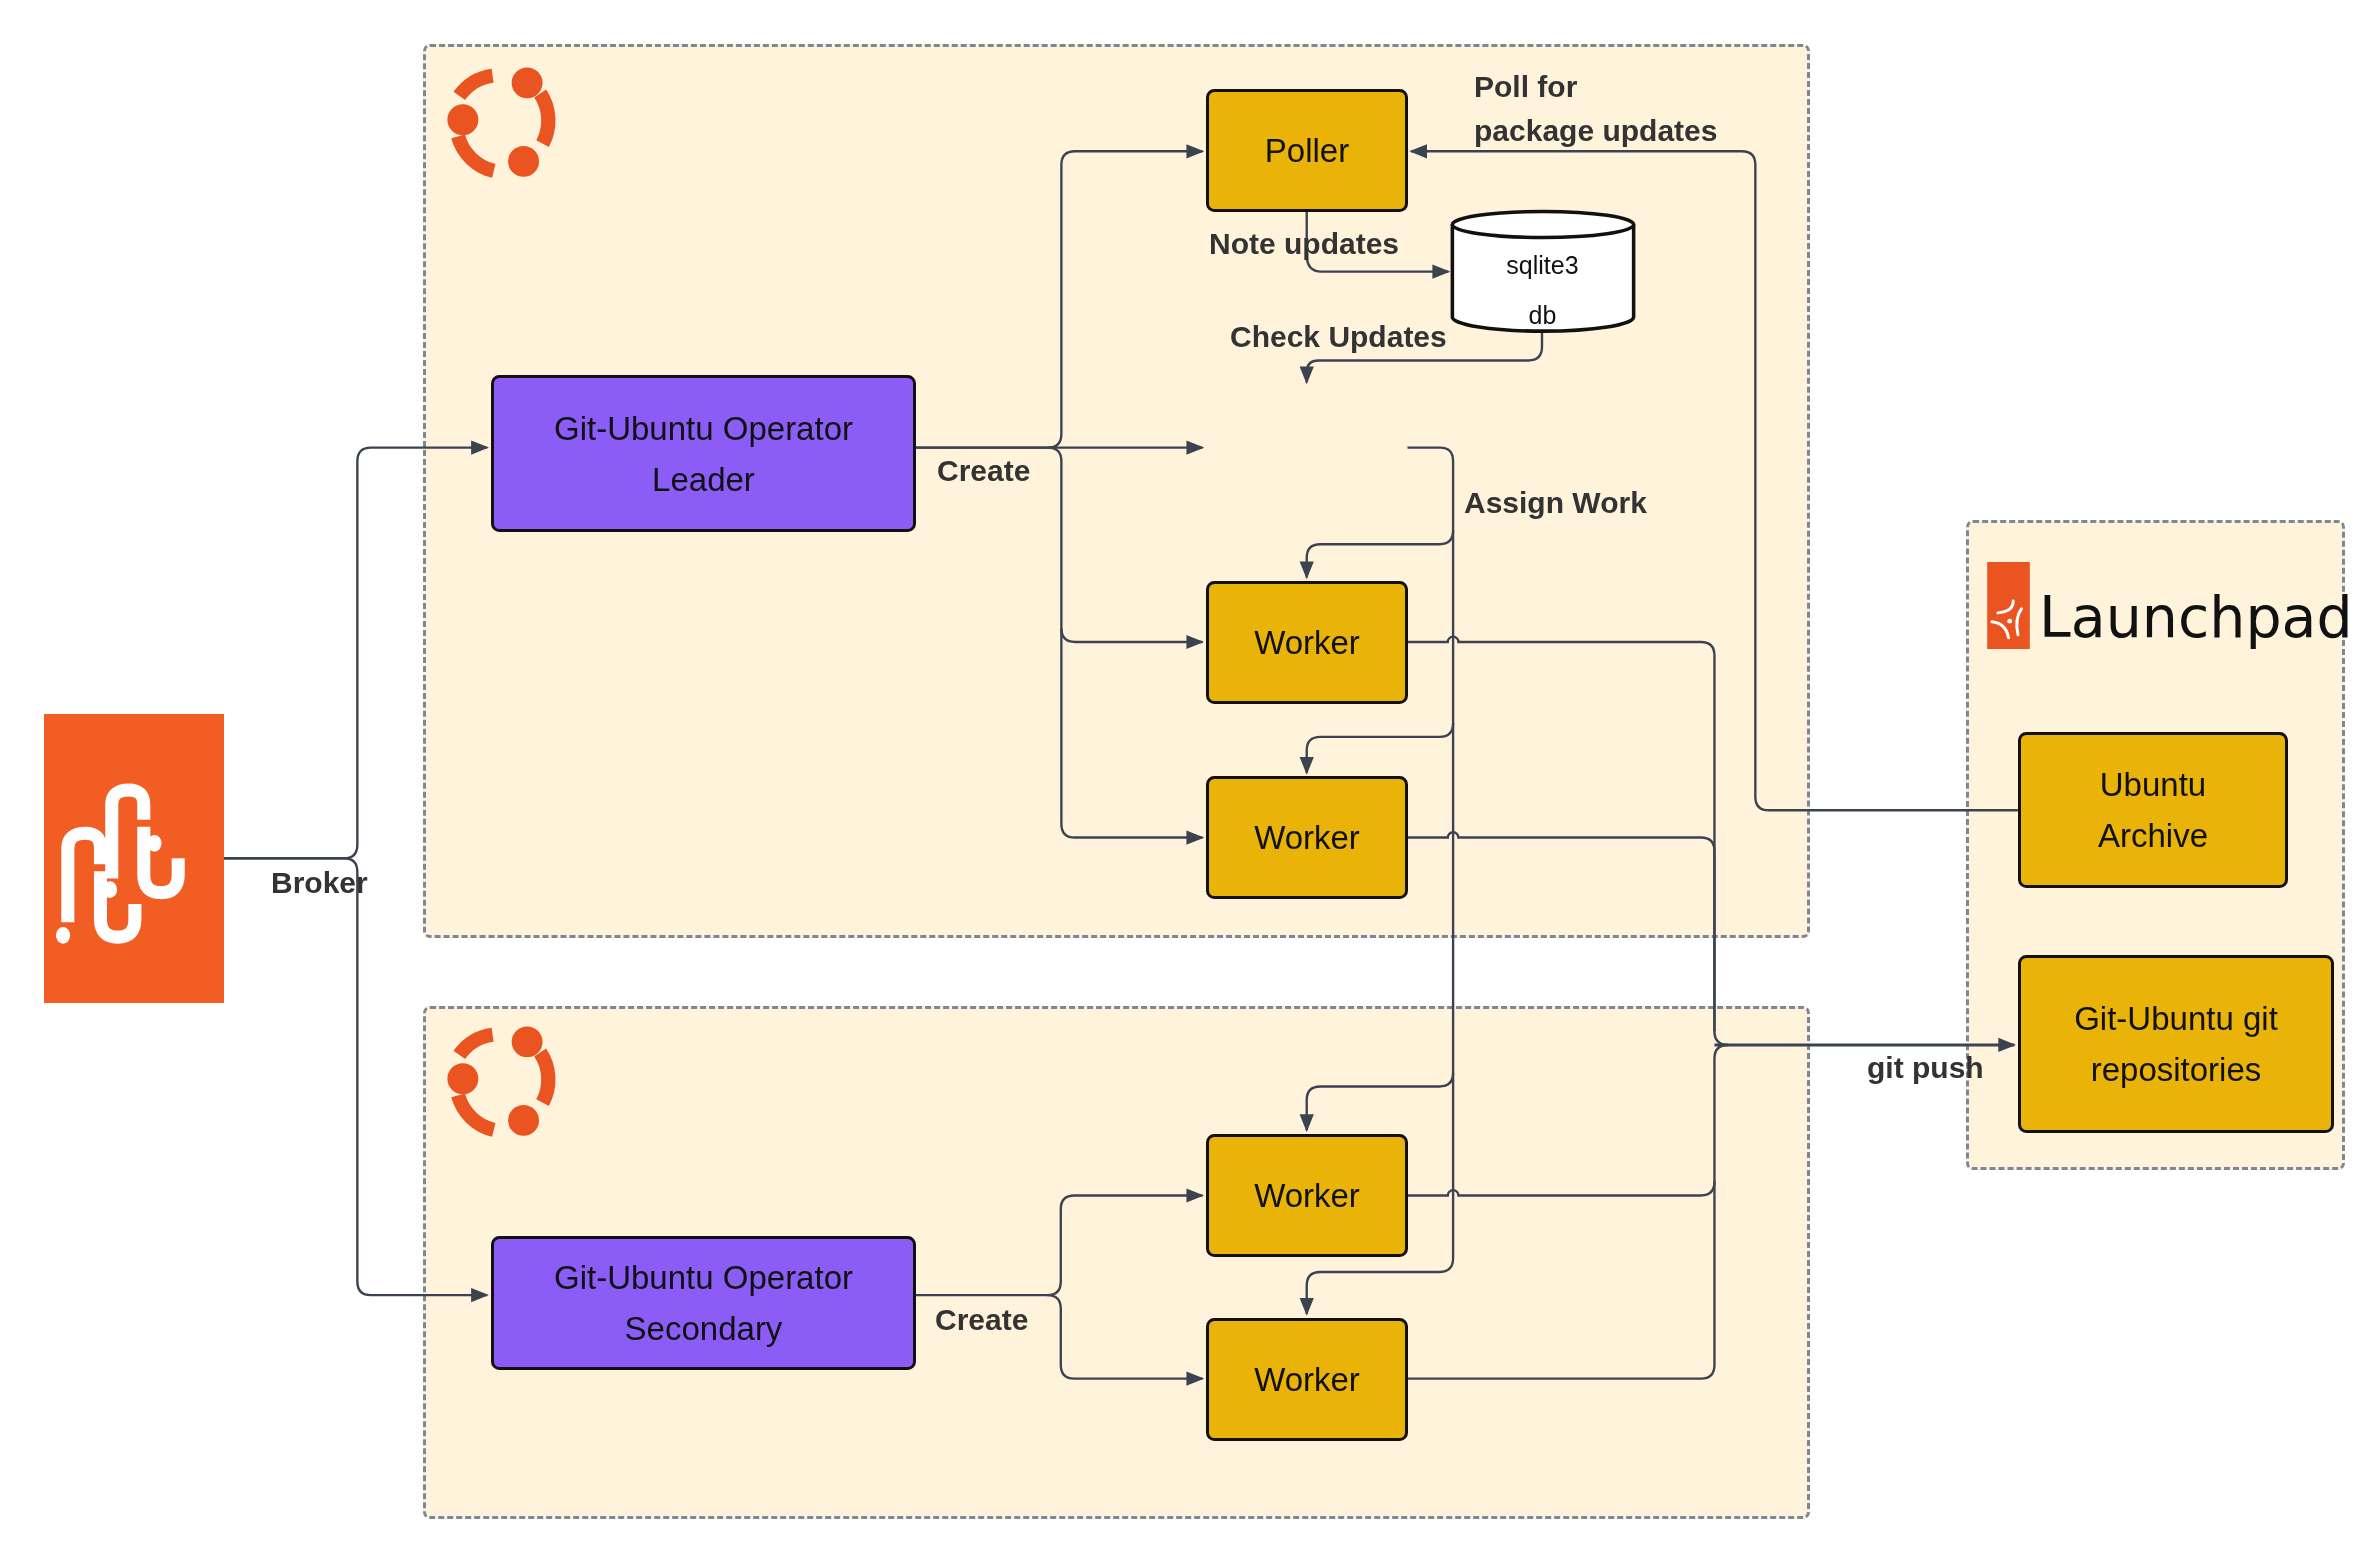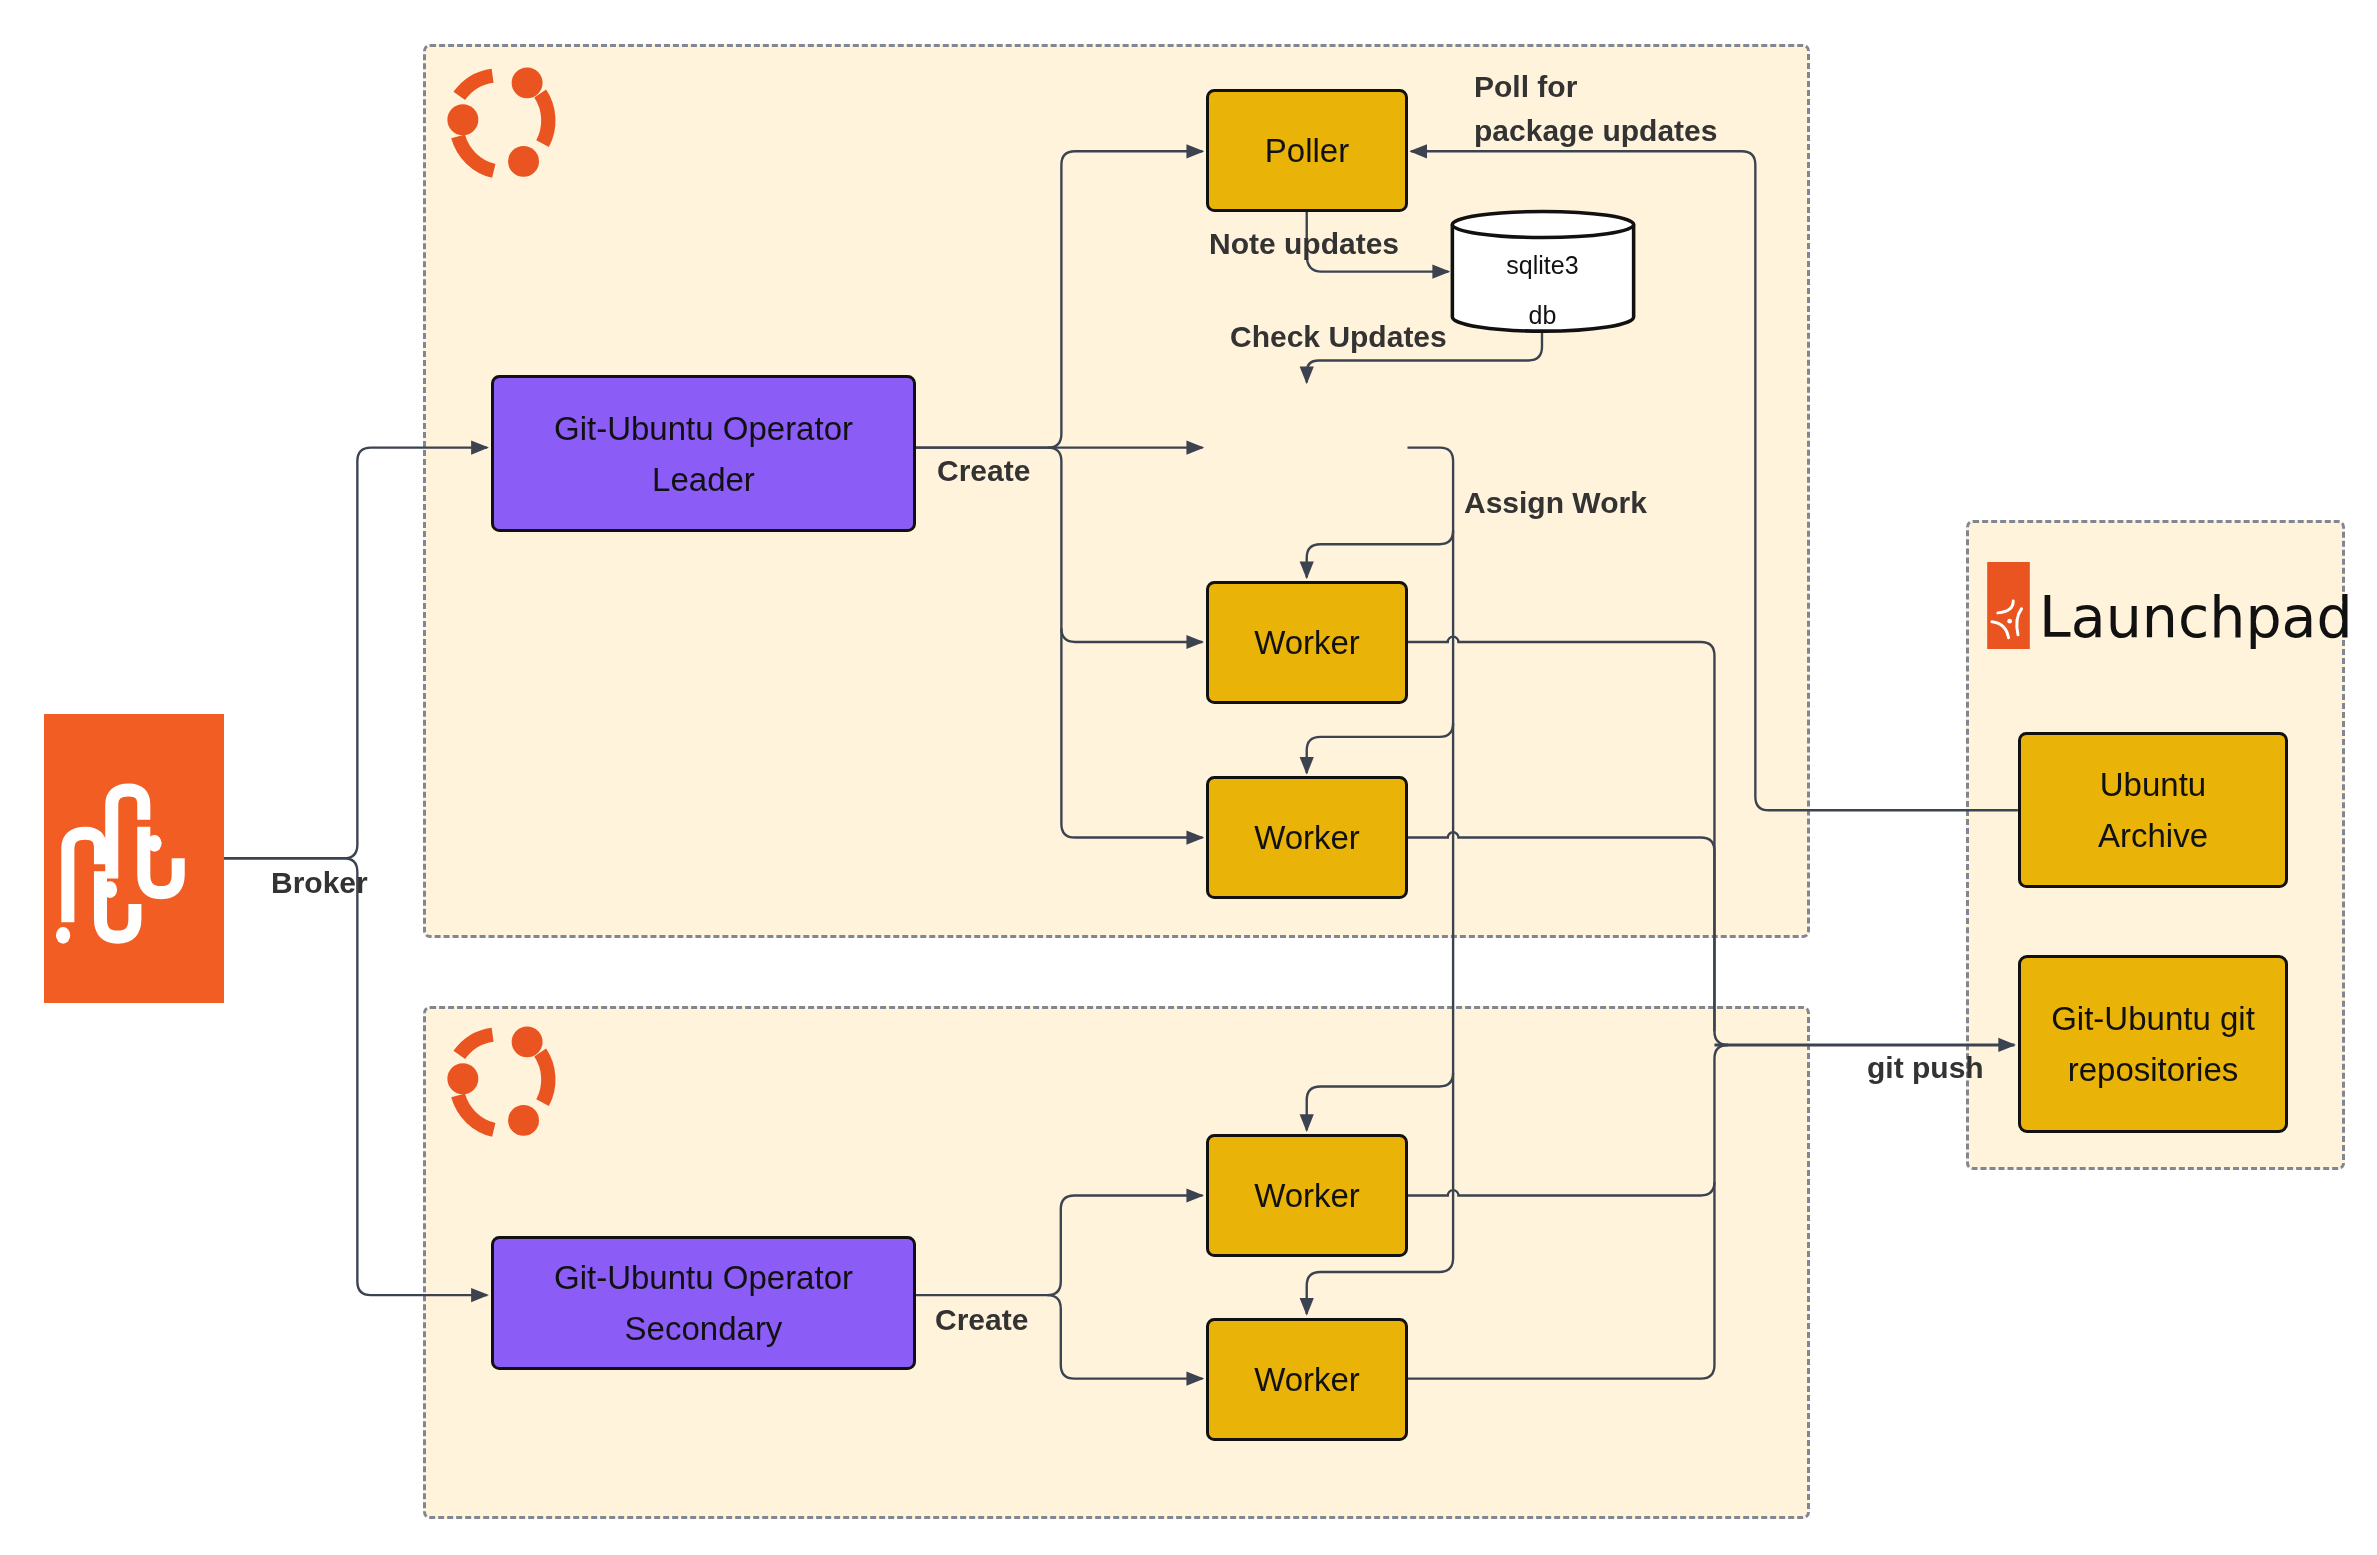--- a/index.html
+++ b/index.html
@@ -154,21 +154,21 @@
   <div class="node" style="left:1206px; top:1318px; width:202px; height:123px;">
     <span>Worker</span>
   </div>
 
   <div class="node" style="left:2018px; top:732px; width:270px; height:156px;">
     <div>
         <div>Ubuntu</div>
         <div>Archive</div>
       </div>
   </div>
-  <div class="node" style="left:2018px; top:955px; width:270px; height:178px;border-radius:9px;">
+  <div class="node" style="left:2018px; top:955px; width:316px; height:178px;">
     <div>
         <div>Git-Ubuntu git</div>
         <div>repositories</div>
       </div>
   </div>
 
   <div class="label" style="left:271px; top:861px;">Broker</div>
   <div class="label" style="left:937px; top:449px;">Create</div>
   <div class="label" style="left:935px; top:1298px;">Create</div>
   <div class="label" style="left:1474px; top:65px;">

